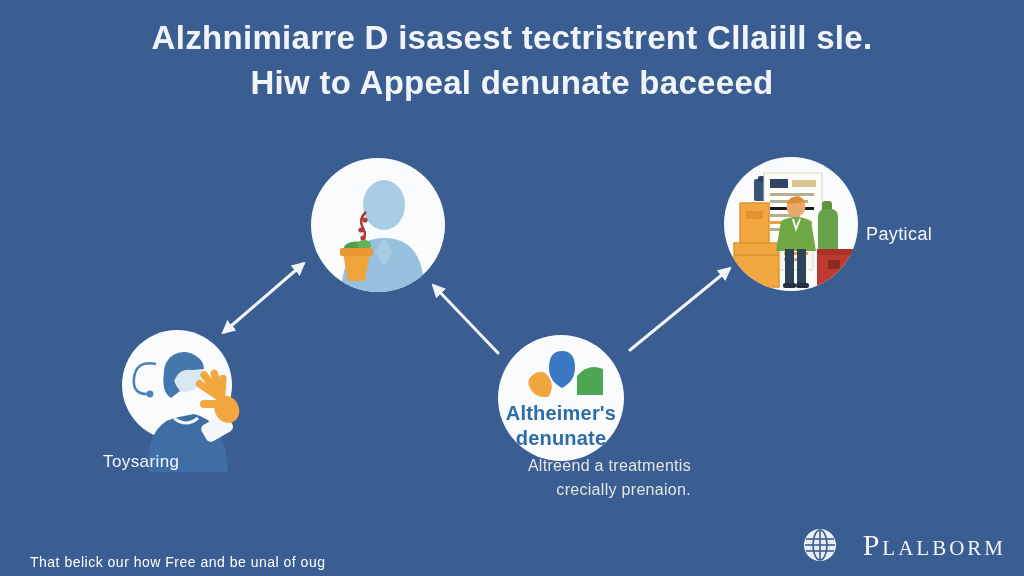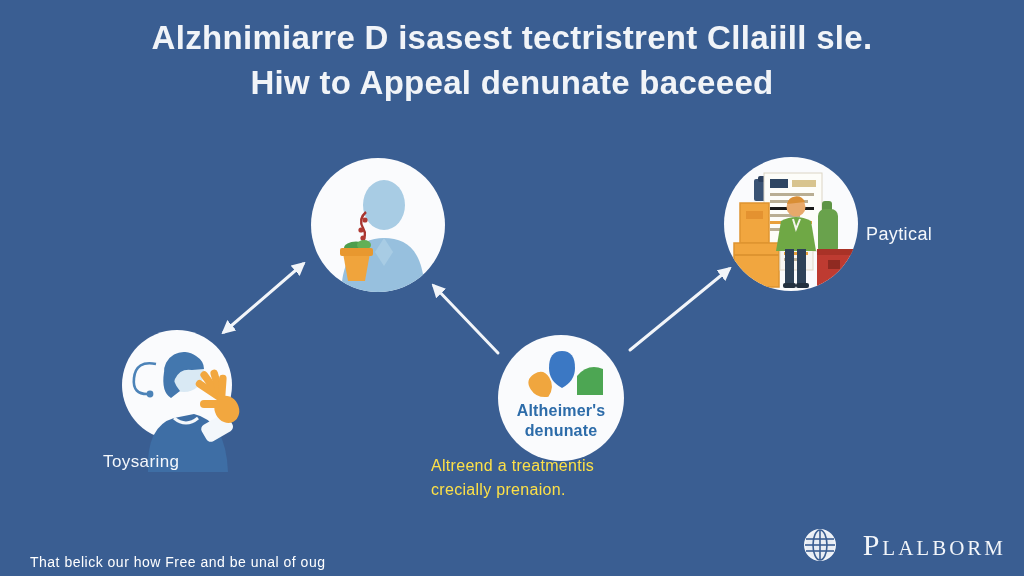--- a/index.html
+++ b/index.html
@@ -27,30 +27,30 @@
                       display:flex; flex-direction:column; align-items:center;
                       justify-content:flex-start; padding-top:12px; box-sizing:border-box; }
   #circle-physical  { left:724px; top:157px; width:134px; height:134px; }
   .icon-svg { display:block; }
   .caregiver-art {
     position:absolute; left:110px; top:320px; width:152px; height:152px;
     pointer-events:none;
   }
   .disease-text {
     color:#2D6CA9; font-weight:600; text-align:center;
-    font-size:16px; line-height:1.25; letter-spacing:0.2px;
+    font-size:20px; line-height:1.25; letter-spacing:0.2px;
   }
   .node-label {
     position:absolute; color:#F4F7FB; font-size:17px; letter-spacing:0.4px;
   }
   #label-caregiver { left:103px; top:436px;margin-top:16px; }
   #label-physical  { left:866px; top:224px; font-size:18px; }
   .caption {
     position:absolute; left:431px; top:454px; width:260px;
-    text-align:left; color:#fde047; font-size:16px;
+    text-align:right; color:#e5e5e5; font-size:16px;
     line-height:1.5; letter-spacing:0.3px;
   }
   .tagline {
     position:absolute; left:30px; top:538px;
     color:#ffffff; font-size:14px; letter-spacing:0.5px;margin-top:16px;
   }
   .brand {
     position:absolute; right:18px; bottom:12px;
     display:flex; align-items:center; gap:24px; color:#F2F5F9;
   }

